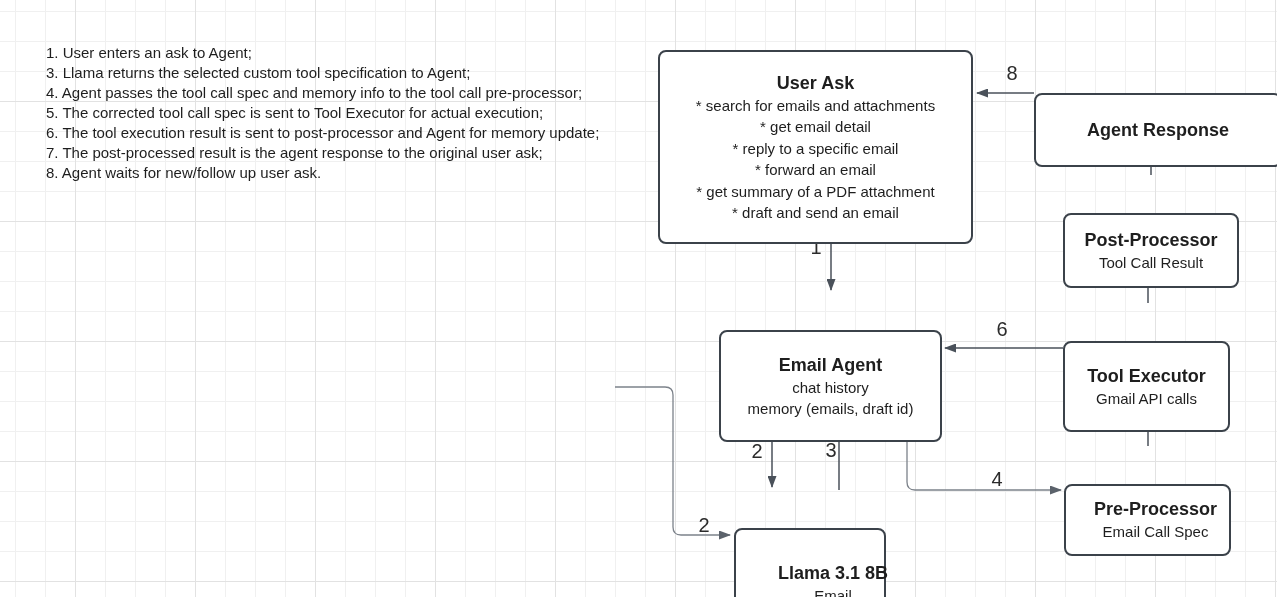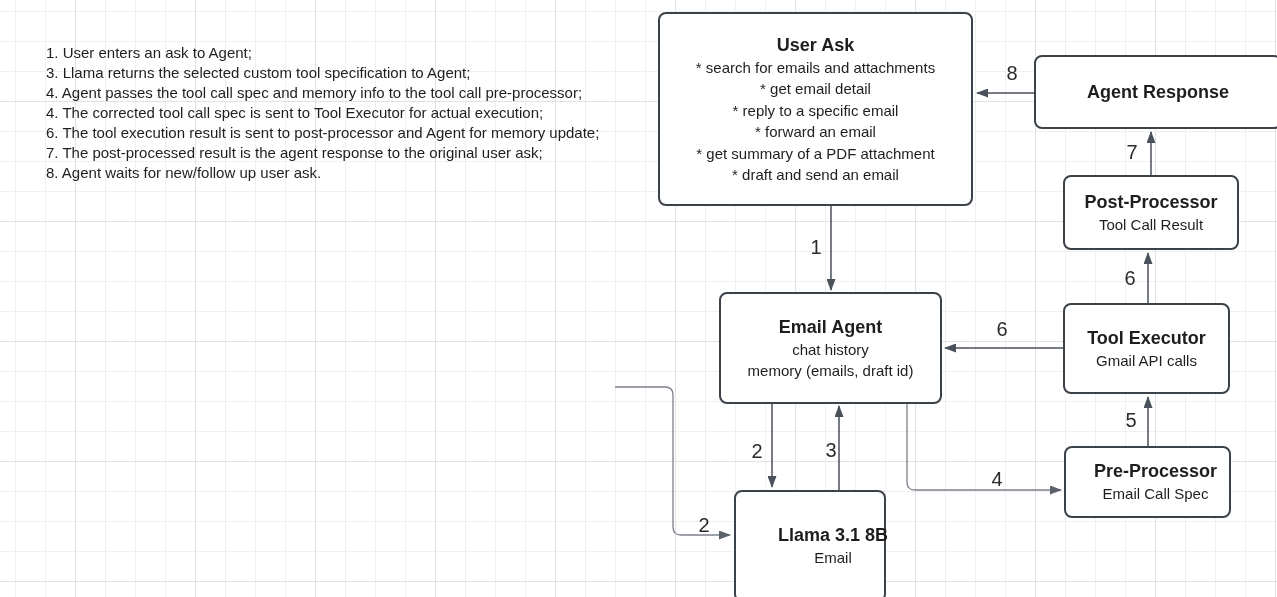--- a/index.html
+++ b/index.html
@@ -20,21 +20,21 @@
   .notes{
     position:absolute;left:14px;top:43px;
     font-size:15px;line-height:20px;color:#1e1e1e;
     white-space:nowrap;
     margin-left:32px;
   }
   .node{
     position:absolute;box-sizing:border-box;
     background:#ffffff;border:2px solid #3b424a;border-radius:8px;
     display:flex;flex-direction:column;align-items:center;justify-content:center;
-    text-align:center;color:#1e1e1e;white-space:nowrap;
+    text-align:center;color:#1e1e1e;white-space:nowrap;margin-top:38px;
   }
   .node .title{font-weight:bold;font-size:18px;line-height:24px;}
   .node .line{font-size:15px;line-height:21.5px;}
   .edges{position:absolute;left:0;top:0;width:1277px;height:597px;pointer-events:none;}
   .edge-label{
     position:absolute;transform:translate(-50%,-50%);
     font-size:20px;line-height:20px;color:#2b2b2b;
   }
   
   #user-ask      {left:658px; top:12px;  width:315px;height:194px;}
@@ -48,21 +48,21 @@
 </style>
 </head>
 <body>
 
 <div class="canvas">
 
   <div class="notes">
     <div>1. User enters an ask to Agent;</div>
     <div>3. Llama returns the selected custom tool specification to Agent;</div>
     <div>4. Agent passes the tool call spec and memory info to the tool call pre-processor;</div>
-    <div>4. The corrected tool call spec is sent to Tool Executor for actual execution;</div>
+    <div>5. The corrected tool call spec is sent to Tool Executor for actual execution;</div>
     <div>6. The tool execution result is sent to post-processor and Agent for memory update;</div>
     <div>7. The post-processed result is the agent response to the original user ask;</div>
     <div>8. Agent waits for new/follow up user ask.</div>
   </div>
 
   <svg class="edges" width="1277" height="597" viewBox="0 0 1277 597">
     <defs>
       <marker id="arrow-dark" viewBox="0 0 12 9" refX="11" refY="4.5" markerWidth="12" markerHeight="9" markerUnits="userSpaceOnUse" orient="auto">
         <path d="M0,0 L12,4.5 L0,9 Z" fill="#4a515a"></path>
       </marker>

